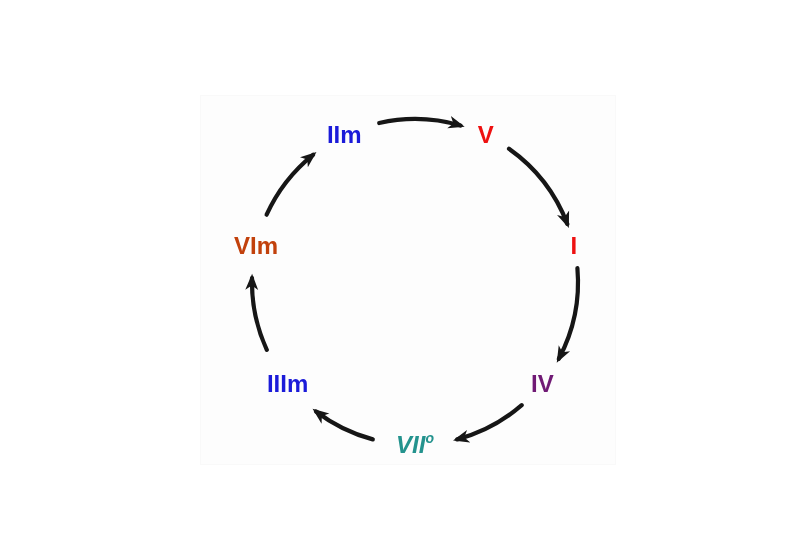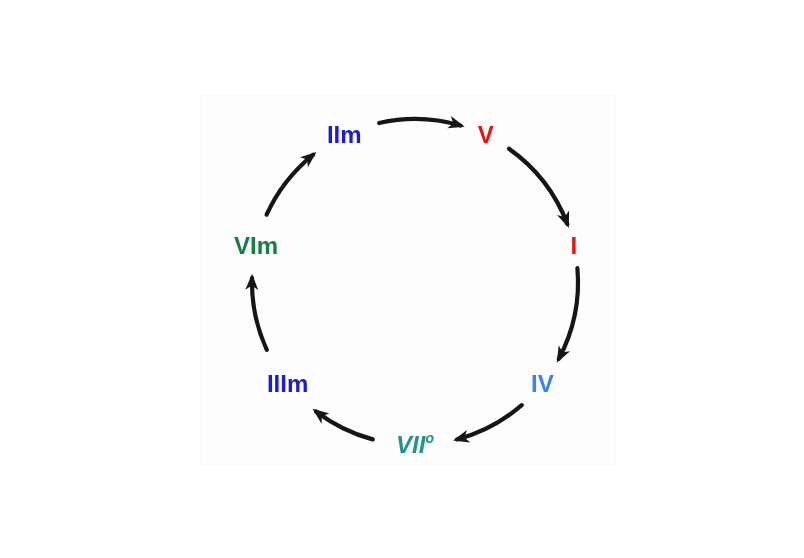--- a/index.html
+++ b/index.html
@@ -77,21 +77,21 @@
       <path d="M 266.8 349.9 A 163 163 0 0 1 252.0 278.0" class="arc" stroke="#161616" marker-end="url(#arrowhead)"></path>
       <path d="M 266.6 214.7 A 163 163 0 0 1 313.1 154.8" class="arc" stroke="#161616" marker-end="url(#arrowhead)"></path>
     </svg>
 
   <div class="node" style="left: 344.3px; top: 135.1px; color: rgb(27, 27, 217);"><span>IIm</span><sup></sup></div>
 
   <div class="node" style="left: 485.7px; top: 135.1px; color: rgb(238, 17, 17);"><span>V</span><sup></sup></div>
 
   <div class="node" style="left: 573.9px; top: 245.6px; color: rgb(238, 17, 17);"><span>I</span><sup></sup></div>
 
-  <div class="node" style="left: 542.4px; top: 383.7px; color: #3b82f6;"><span>IV</span><sup></sup></div>
+  <div class="node" style="left: 542.4px; top: 383.7px; color: #701a75;"><span>IV</span><sup></sup></div>
 
   <div class="node" style="left: 415px; top: 445px; color: rgb(36, 147, 142); font-style: italic;"><span>VII</span><sup>o</sup></div>
 
   <div class="node" style="left: 287.6px; top: 383.7px; color: rgb(27, 27, 217); text-align: center;"><span>IIIm</span><sup></sup></div>
 
-  <div class="node" style="left: 256.1px; top: 245.6px; color: #15803d;"><span>VIm</span><sup></sup></div>
+  <div class="node" style="left: 256.1px; top: 245.6px; color: #c2410c;"><span>VIm</span><sup></sup></div>
 
 </div>
 
 </body></html>

